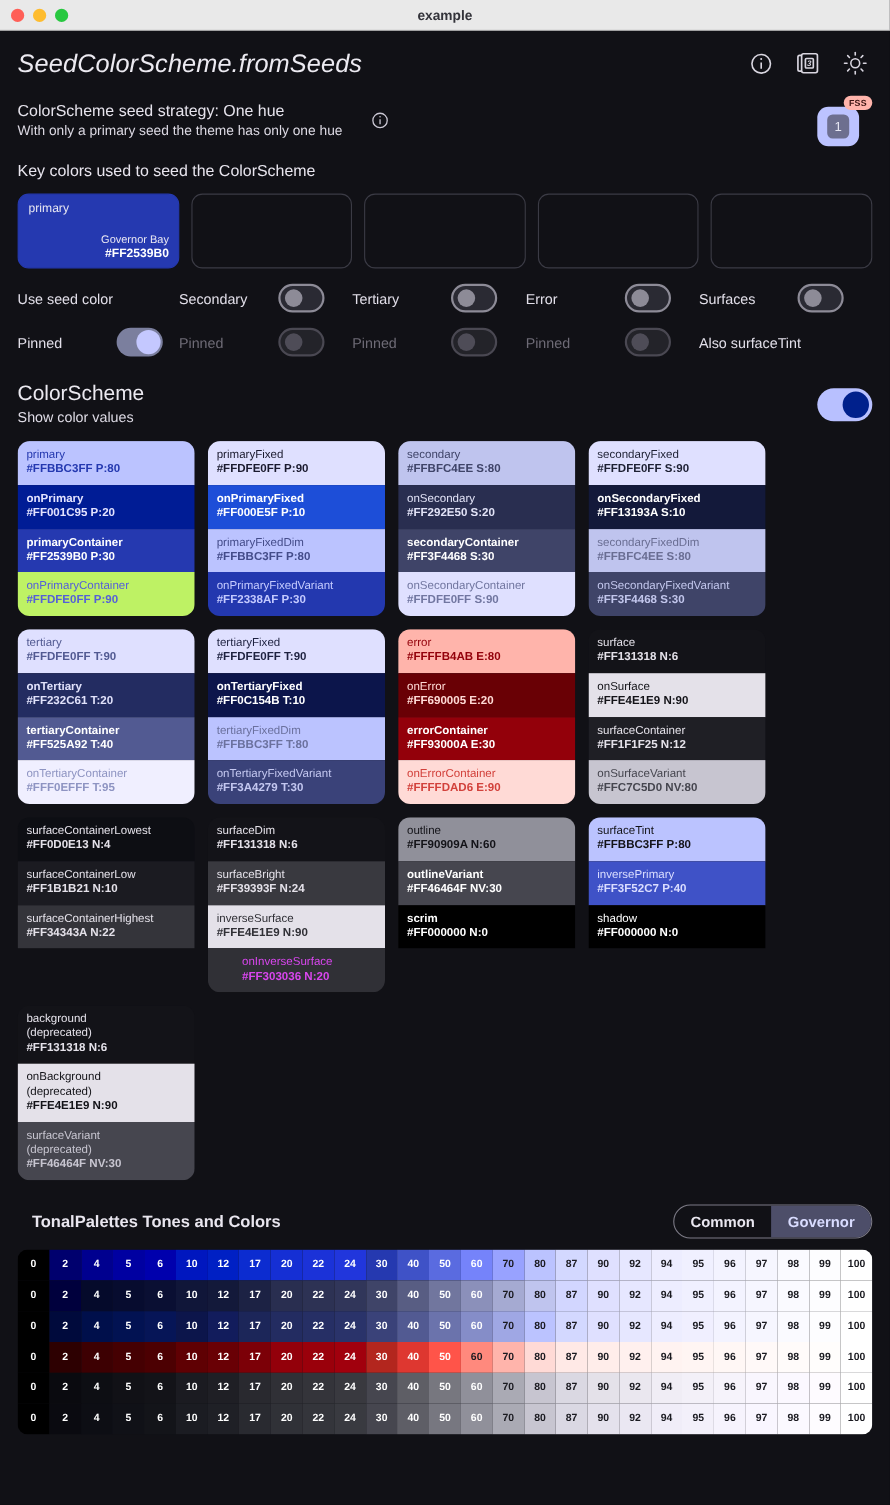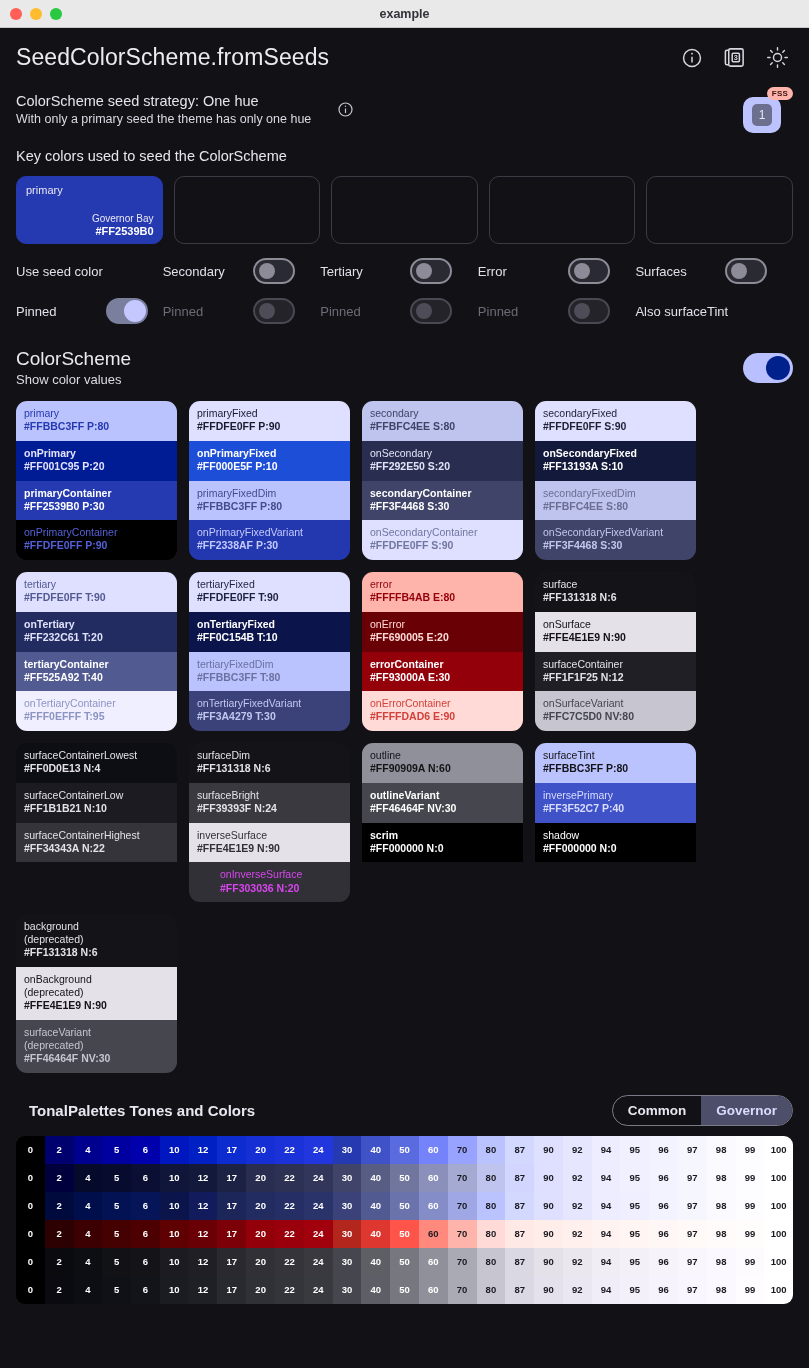--- a/index.html
+++ b/index.html
@@ -21,21 +21,21 @@
   .dot { width: 12px; height: 12px; border-radius: 50%; }
   .dot.red { background:#ff5f57; } .dot.yellow { background:#febc2e; } .dot.green { background:#28c840; }
   .win-title {
     position: absolute; left: 0; right: 0; text-align: center;
     font-size: 12.5px; font-weight: bold; color: #33333a;
   }
 
   
   .content { flex: 1; background: #111116; position: relative; overflow: hidden; padding: 0 16px; }
 
-  .app-header { display: flex; padding-top: 16px; }
+  .app-header { display: flex; padding-top: 16px; font-style: italic; }
   .app-title { font-size: 23px; color: #eceaf1; letter-spacing: .1px; flex: 1; }
   .hdr-icons { display: flex; align-items: center; gap: 20px; padding-right: 4px; }
   .hdr-icons svg { display: block; }
 
   .strategy-row { display: flex; align-items: flex-start; margin-top: 22px; position: relative; }
   .strategy-text { flex: 0 0 auto; }
   .strategy-line1 { font-size: 14.5px; color: #e6e3ec; }
   .strategy-line2 { font-size: 12.5px; color: #dcd9e3; margin-top: 3px; }
   .strategy-info { margin-left: 26px; margin-top: 8px; }
 
@@ -275,21 +275,21 @@
             <div class="v">#FFBBC3FF  P:80</div>
           </div>
           <div class="cband" style="background: rgb(0, 28, 149); color: rgb(227, 227, 255);">
             <div class="n b">onPrimary</div>
             <div class="v">#FF001C95  P:20</div>
           </div>
           <div class="cband" style="background: rgb(37, 57, 176); color: rgb(255, 255, 255);">
             <div class="n b">primaryContainer</div>
             <div class="v">#FF2539B0  P:30</div>
           </div>
-          <div class="cband" style="background: #000000; color: rgb(85, 96, 216);">
+          <div class="cband" style="background: #bef264; color: rgb(85, 96, 216);">
             <div class="n">onPrimaryContainer</div>
             <div class="v">#FFDFE0FF  P:90</div>
           </div>
         </div>
         <div class="ccard">
           <div class="cband" style="background: rgb(223, 224, 255); color: rgb(26, 26, 46);">
             <div class="n">primaryFixed</div>
             <div class="v">#FFDFE0FF  P:90</div>
           </div>
           <div class="cband" style="background: #1d4ed8; color: rgb(255, 255, 255);">

